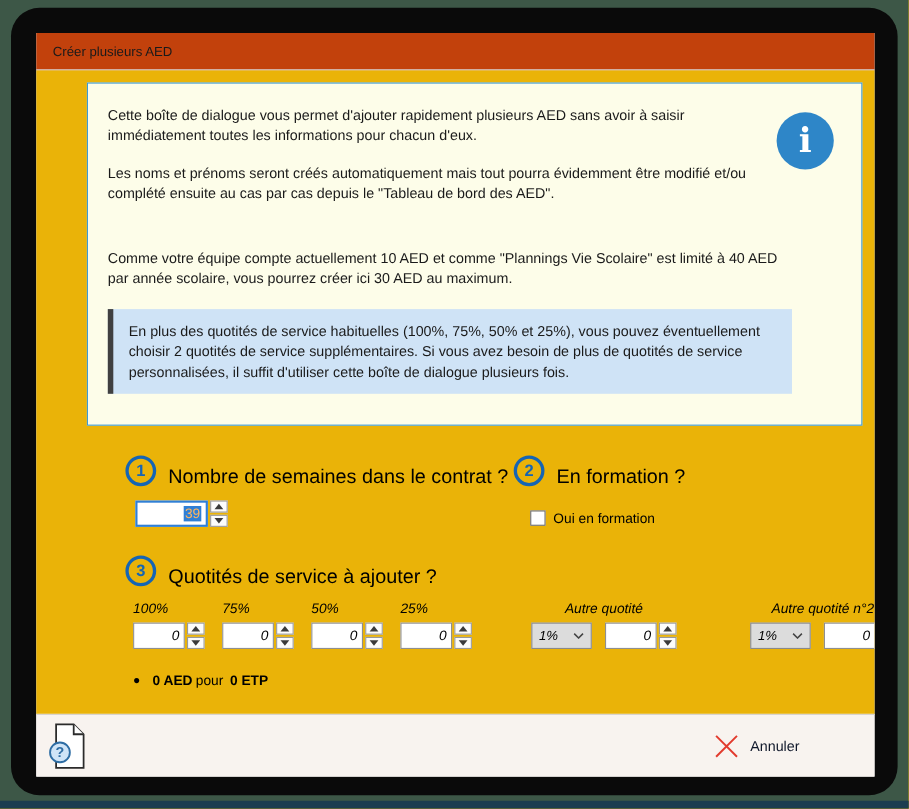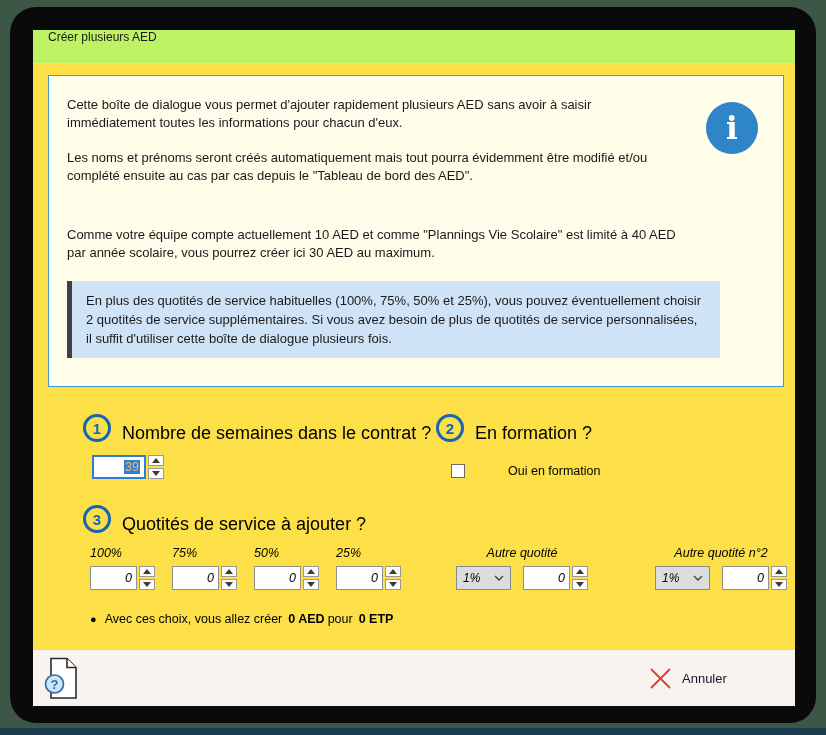--- a/index.html
+++ b/index.html
@@ -12,25 +12,25 @@
   .bottom-strip { position: absolute; left: 0; right: 0; bottom: 0; height: 7px; background: #1c3d50; }
   .frame {
     position: absolute; left: 10px; top: 7px; width: 806px; height: 716px;
     background: #0a0a0a; border-radius: 26px;
   }
   .dialog {
     position: absolute; left: 33px; top: 30px; width: 762px; height: 676px;
     background: #ffffff; display: flex; flex-direction: column;
   }
   .titlebar {
-    height: 34px; background: #bef264; border-bottom: 1px solid #d9dde3;
-    display: flex; align-items: flex-start; padding-left: 15px;
+    height: 34px; background: #c2410c; border-bottom: 1px solid #d9dde3;
+    display: flex; align-items: center; padding-left: 15px;
     font-size: 12px; color: #1a1a1a; flex: 0 0 auto;
   }
-  .content { flex: 1 1 auto; background: #fde047; position: relative; overflow: hidden; }
+  .content { flex: 1 1 auto; background: #eab308; position: relative; overflow: hidden; padding-left: 31px; }
 
   
   .info-panel {
     margin: 11px 11px 0 15px; height: 312px;
     background: #fdfde9; border: 1px solid #3d9ad2;
     padding: 20px 18px; position: relative;
   }
   .info-panel p { margin: 0; font-size: 13px; line-height: 1.42; color: #1a1a1a; max-width: 615px; }
   .p1 { margin-bottom: 16px !important; }
   .p2 { margin-bottom: 40px !important; }
@@ -58,33 +58,33 @@
   }
   .sec-label { font-weight: normal; font-size: 18px; color: #000; margin-left: 11px; margin-top: 11px; }
 
   
   .spin { display: inline-flex; height: 24px; }
   .spin-box {
     width: 47px; height: 24px; border: 1px solid #8f8f8f; background: #fff;
     display: flex; align-items: center; justify-content: flex-end;
     padding-right: 4px; font-size: 12.5px; color: #000;
   }
-  .spin-box.focused { border: 2px solid #2f7fd6; width: 54px; }
+  .spin-box.focused { border: 2px solid #2f7fd6; width: 66px; }
   .sel { background: #2f7fd6; color: #ffb65e; padding: 0 1px; }
   .spin-btns { display: flex; flex-direction: column; justify-content: space-between; margin-left: 2px; width: 16px; height: 24px; }
   .spin-btn {
     height: 11px; border: 1px solid #9a9a9a; background: #fcfcfc;
     display: flex; align-items: center; justify-content: center; padding: 0;
   }
   .tri-up { width: 0; height: 0; border-left: 4px solid transparent; border-right: 4px solid transparent; border-bottom: 5px solid #3a3a3a; }
   .tri-down { width: 0; height: 0; border-left: 4px solid transparent; border-right: 4px solid transparent; border-top: 5px solid #3a3a3a; }
 
   .weeks-spin { margin: 11px 0 0 9px; }
 
-  .formation-check { display: flex; align-items: flex-start; margin: 20px 0 0 15px; gap: 36px; }
+  .formation-check { display: flex; align-items: flex-start; margin: 20px 0 0 15px; }
   .checkbox { width: 14px; height: 14px; border: 1px solid #6b6b6b; background: #fff; flex: 0 0 auto; }
   .check-label { font-size: 12.5px; margin-left: 7px; color: #000; }
 
   .sec3-header { margin-top: 24px; }
   .quota-row { display: flex; margin: 11px 0 0 7px; align-items: flex-start; font-style: italic; }
   .quota-col { width: 66px; margin-right: 16px; }
   .quota-col .q-label, .custom-col .q-label { font-size: 12.5px; color: #000; margin-bottom: 6px; }
   .custom-col { margin-left: 38px; text-align: center; }
   .custom-col.second { margin-left: 67px; }
   .custom-row { display: flex; align-items: center; }
@@ -280,21 +280,20 @@
                   </button>
               </div>
             </div>
           </div>
         </div>
 
       </div>
 
       <div class="summary">
         <span class="bullet">●</span>
-        <span class="plain">Avec ces choix, vous allez créer</span>
         <b>0 AED</b>
         <span class="plain">pour</span>
         <b>0 ETP</b>
       </div>
 
     </div>
   </div>
 
   <div class="footer">
 

